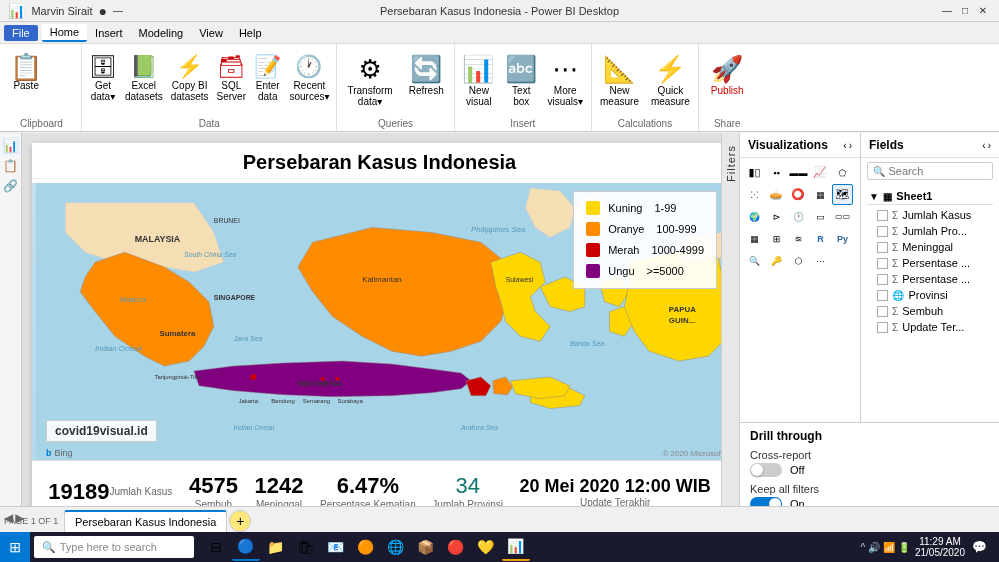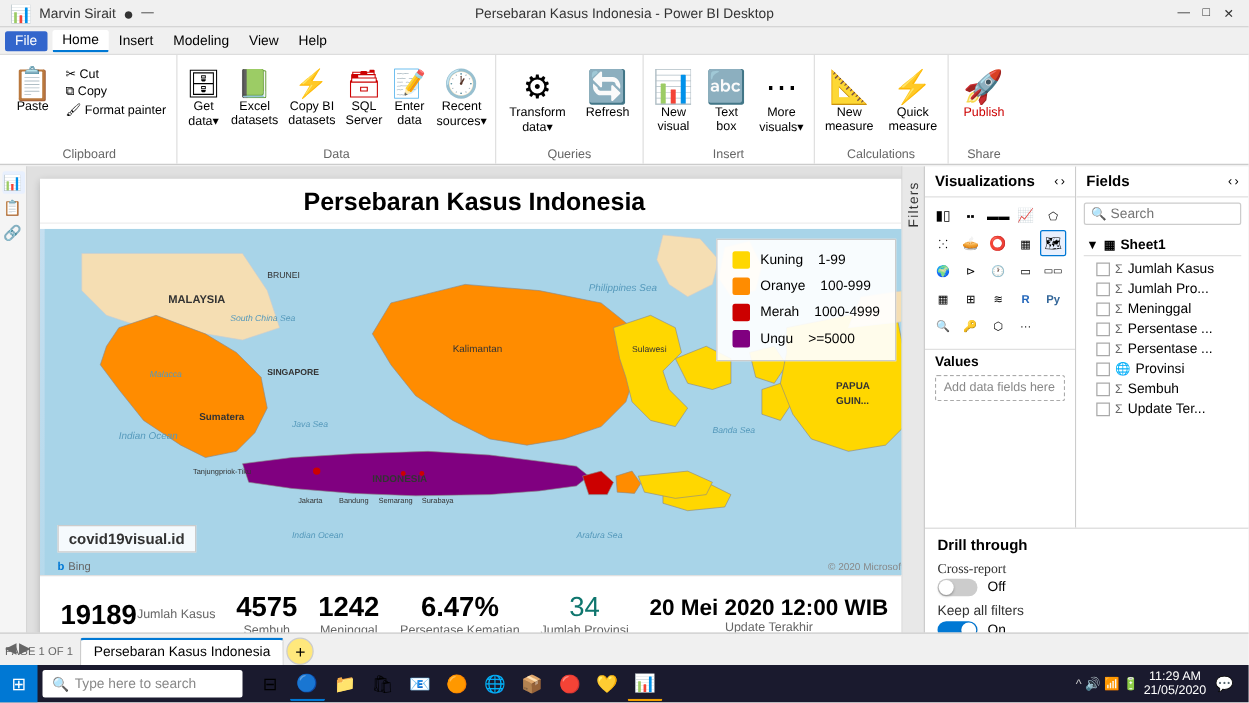--- a/index.html
+++ b/index.html
@@ -33,25 +33,20 @@
 </div>
 
 <div style="height:88px; background:#fff; border-bottom:1px solid #ccc; display:flex; align-items:stretch; padding:0 2px;">
 
   <div style="display:flex; flex-direction:column; padding:4px 4px 2px; border-right:1px solid #e0e0e0; min-width:80px;">
     <div style="display:flex; gap:2px; flex:1; align-items:flex-start; padding-top:2px;">
       <div style="display:flex;flex-direction:column;align-items:center;padding:4px;cursor:pointer;border-radius:2px;min-width:38px;">
         <span style="font-size:26px; line-height:1;">📋</span>
         <span style="font-size:10px;">Paste</span>
       </div>
-      <div style="display:flex;flex-direction:column;gap:1px;padding-top:2px;">
-        <div style="display:flex;align-items:center;gap:3px;padding:1px 4px;cursor:pointer;font-size:10px;border-radius:2px;">✂ Cut</div>
-        <div style="display:flex;align-items:center;gap:3px;padding:1px 4px;cursor:pointer;font-size:10px;border-radius:2px;">⧉ Copy</div>
-        <div style="display:flex;align-items:center;gap:3px;padding:1px 4px;cursor:pointer;font-size:10px;border-radius:2px;">🖌 Format painter</div>
-      </div>
     </div>
     <div style="font-size:10px; color:#666; text-align:center; margin-top:2px;">Clipboard</div>
   </div>
 
   <div style="display:flex; flex-direction:column; padding:4px 4px 2px; border-right:1px solid #e0e0e0;">
     <div style="display:flex; gap:2px; flex:1; align-items:flex-start; padding-top:2px;">
       <div style="display:flex;flex-direction:column;align-items:center;padding:4px 3px;cursor:pointer;border-radius:2px;font-size:10px;">
         <span style="font-size:22px;">🗄</span>
           <span>Get</span>
           <span>data▾</span>
@@ -342,26 +337,20 @@
               <div style="width:21px;height:21px;display:flex;align-items:center;justify-content:center;cursor:pointer;border-radius:2px;font-size:9px;">≋</div>
               <div style="width:21px;height:21px;display:flex;align-items:center;justify-content:center;cursor:pointer;border-radius:2px;font-size:9px;color:#2266bb;font-weight:bold;">R</div>
               <div style="width:21px;height:21px;display:flex;align-items:center;justify-content:center;cursor:pointer;border-radius:2px;font-size:9px;color:#336699;font-weight:bold;">Py</div>
 
               <div style="width:21px;height:21px;display:flex;align-items:center;justify-content:center;cursor:pointer;border-radius:2px;font-size:9px;">🔍</div>
               <div style="width:21px;height:21px;display:flex;align-items:center;justify-content:center;cursor:pointer;border-radius:2px;font-size:9px;">🔑</div>
               <div style="width:21px;height:21px;display:flex;align-items:center;justify-content:center;cursor:pointer;border-radius:2px;font-size:9px;">⬡</div>
               <div style="width:21px;height:21px;display:flex;align-items:center;justify-content:center;cursor:pointer;border-radius:2px;font-size:9px;">···</div>
             </div>
 
-            <div style="padding:4px 8px; border-top:1px solid #e0e0e0; margin-top:4px;">
-              <div style="font-size:11px;font-weight:600;margin-bottom:4px;">Values</div>
-              <div style="border:1px dashed #aaa;padding:4px 6px;font-size:10px;color:#888;border-radius:2px;cursor:pointer;">
-                <span>Add data fields here</span>
-              </div>
-            </div>
           </div>
 
           <div style="width:138px; display:flex; flex-direction:column; background:#fff; overflow:hidden;">
             <div style="display:flex;align-items:center;justify-content:space-between;padding:5px 8px;border-bottom:1px solid #e0e0e0;">
               <span style="font-size:12px;font-weight:600;">Fields</span>
               <div style="display:flex;gap:2px;">
                 <span style="font-size:10px;cursor:pointer;">‹</span>
                 <span style="font-size:10px;cursor:pointer;">›</span>
               </div>
             </div>
@@ -417,21 +406,21 @@
                 <div style="width:11px;height:11px;border:1px solid #aaa;flex-shrink:0;"></div>
                 <span style="color:#666;font-size:10px;">Σ</span>
                 <span>Update Ter...</span>
               </div>
             </div>
           </div>
         </div>
 
         <div style="background:#fff; flex:1; padding:6px 10px; overflow:hidden;">
           <div style="font-weight:600;font-size:12px;margin-bottom:6px;">Drill through</div>
-          <div style="font-size:11px;color:#333;margin-bottom:2px;font-family:Liberation Serif, serif;">Cross-report</div>
+          <div style="font-size:11px;color:#333;margin-bottom:2px;">Cross-report</div>
           <div style="display:flex;align-items:center;gap:8px;margin-bottom:6px;">
             <div style="width:32px;height:14px;background:#ccc;border-radius:7px;position:relative;cursor:pointer;">
               <div style="position:absolute;width:12px;height:12px;background:#fff;border-radius:50%;top:1px;left:1px;box-shadow:0 1px 2px rgba(0,0,0,0.3);"></div>
             </div>
             <span style="font-size:11px;">Off</span>
           </div>
           <div style="font-size:11px;color:#333;margin-bottom:2px;">Keep all filters</div>
           <div style="display:flex;align-items:center;gap:8px;margin-bottom:8px;">
             <div style="width:32px;height:14px;background:#0078d4;border-radius:7px;position:relative;cursor:pointer;">
               <div style="position:absolute;width:12px;height:12px;background:#fff;border-radius:50%;top:1px;right:1px;box-shadow:0 1px 2px rgba(0,0,0,0.3);"></div>

